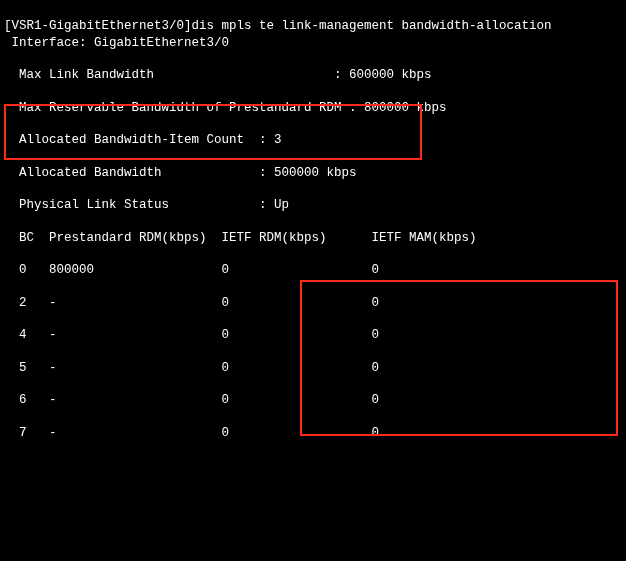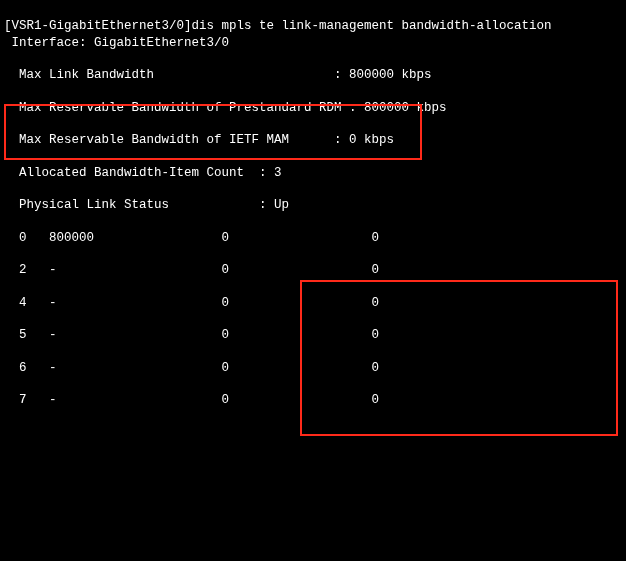--- a/index.html
+++ b/index.html
@@ -7,25 +7,26 @@
 .box{position:absolute;border:2px solid #ff2a1a;pointer-events:none}
 .box1{left:4px;top:104px;width:414px;height:52px}
 .box2{left:300px;top:280px;width:314px;height:152px}
 </style>
 </head>
 <body>
 
 <div class="term">
 <span><span>[VSR1-GigabitEthernet3/0]</span></span><span>dis mpls te link-management bandwidth-allocation</span>
 <div> Interface: GigabitEthernet3/0</div>
-<div>  Max Link Bandwidth                        : 800000 kbps</div>
+<div>  Max Link Bandwidth                        : 600000 kbps</div>
 <div>  Max Reservable Bandwidth of Prestandard RDM : 800000 kbps</div>
-<div>  Max Reservable Bandwidth of IETF MAM      : 0 kbps</div>
 <div>  Allocated Bandwidth-Item Count  : 3</div>
+<div>  Allocated Bandwidth             : 500000 kbps</div>
 <div>  Physical Link Status            : Up</div>
+<div>  BC  Prestandard RDM(kbps)  IETF RDM(kbps)      IETF MAM(kbps)</div>
 <div>  0   800000                 0                   0</div>
 <div>  2   -                      0                   0</div>
 <div>  4   -                      0                   0</div>
 <div>  5   -                      0                   0</div>
 <div>  6   -                      0                   0</div>
 <div>  7   -                      0                   0</div>
 
 
 
 

